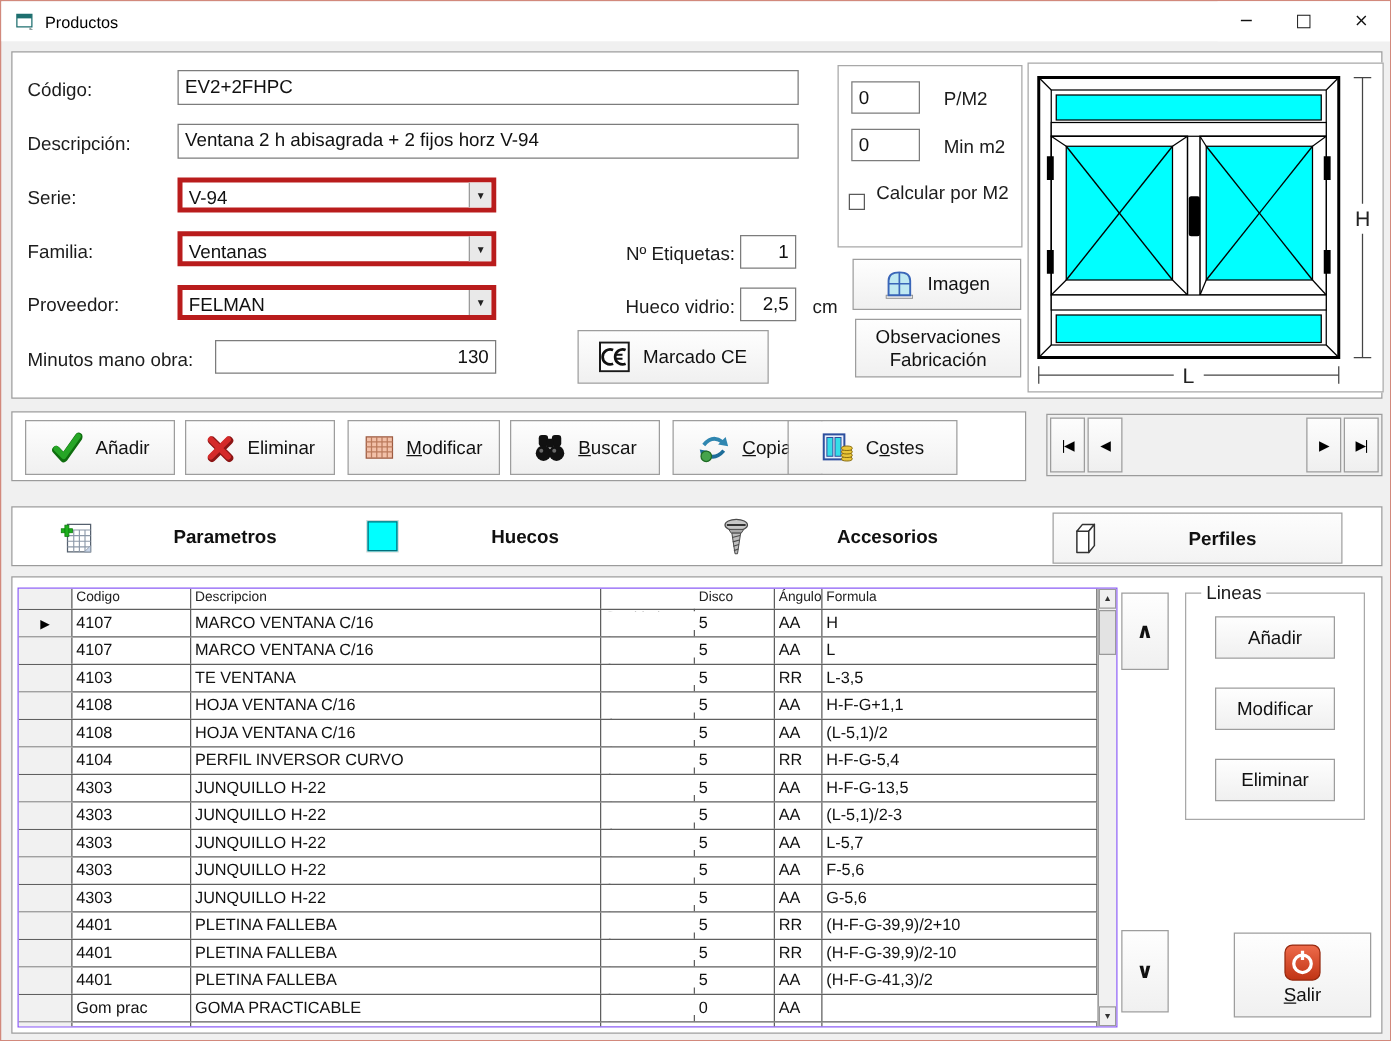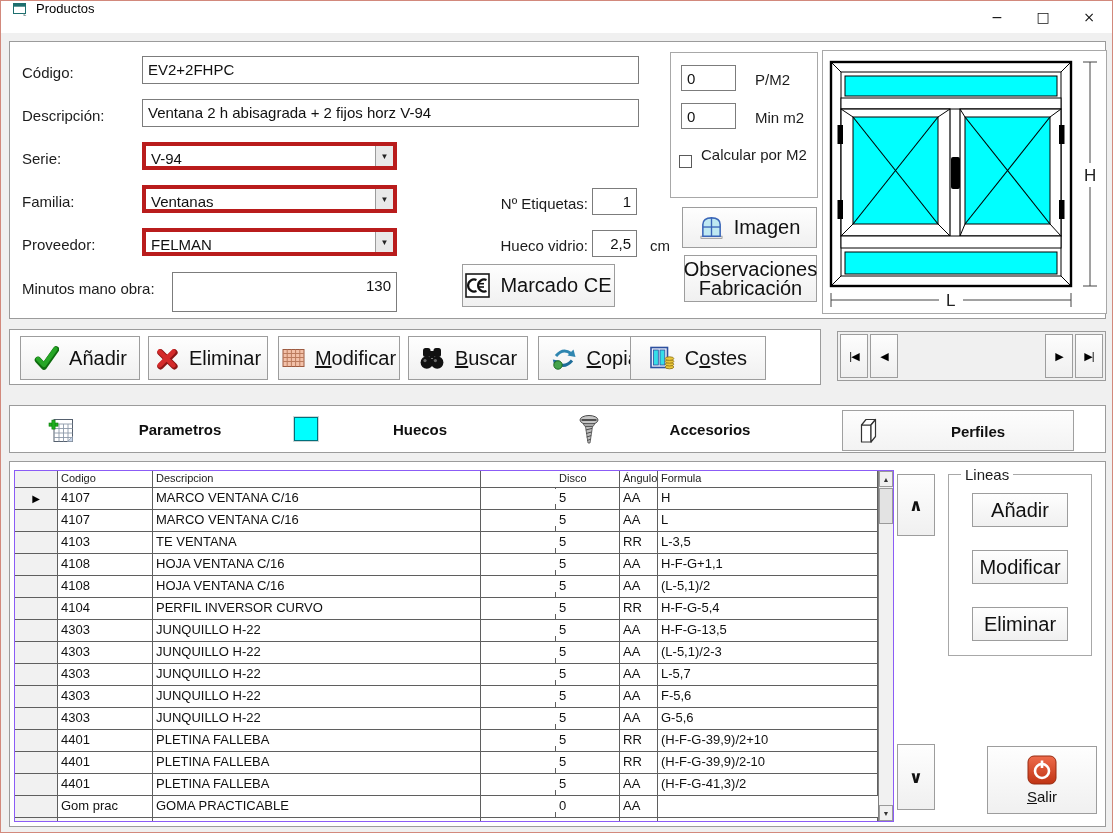--- a/index.html
+++ b/index.html
@@ -3,35 +3,35 @@
 <meta charset="utf-8">
 <style>
   html,body{margin:0;padding:0;background:#555;}
   *{box-sizing:border-box;}
   .window{
     position:relative;width:1113px;height:833px;margin:0 auto;
     background:#f0f0f0;border:1px solid #d2897c;overflow:hidden;
     font-family:"Liberation Sans",sans-serif;color:#111;cursor:default;
   }
   
-  .titlebar{position:absolute;left:0;top:0;width:100%;height:32px;background:#fff;display:flex;}
+  .titlebar{position:absolute;left:0;top:0;width:100%;height:32px;background:#fff;display:flex;align-items:center;}
   .titlebar .app-ic{margin-left:11px;width:16px;height:16px;flex:0 0 auto;}
   .titlebar .ttl{margin-left:8px;font-size:13px;color:#000;}
   .wincontrols{margin-left:auto;display:flex;height:32px;}
   .winbtn{width:46px;height:32px;display:flex;align-items:center;justify-content:center;font-size:14px;color:#111;background:#fff;border:0;font-family:"DejaVu Sans",sans-serif;}
   
   .panel{position:absolute;background:#fff;border:1px solid #9b9b9b;}
   .abs{position:absolute;}
   .flabel{position:absolute;font-size:15px;color:#1c1c1c;white-space:nowrap;}
   .tinput{position:absolute;height:28px;background:#fff;border:1px solid #7c7c7c;font-size:15px;padding:4px 5px;white-space:nowrap;overflow:hidden;}
   .ra{text-align:right;}
   .combo{position:absolute;height:28px;background:#fff;border:4px solid #b91c1c;display:flex;align-items:stretch;}
   .combo-val{flex:1;padding:4px 5px;font-size:15px;white-space:nowrap;overflow:hidden;}
   .combo-btn{width:18px;background:#e9e9e9;border-left:1px solid #9b9b9b;display:flex;align-items:center;justify-content:center;font-size:8px;color:#222;}
-  .btn{position:absolute;background:linear-gradient(#fefefe,#f0f0f0);border:1px solid #9d9d9d;display:flex;align-items:center;justify-content:center;font-size:20px;color:#111;gap:10px;text-align:center;}
+  .btn{position:absolute;background:linear-gradient(#fefefe,#f0f0f0);border:1px solid #9d9d9d;display:flex;align-items:center;justify-content:center;font-size:15px;color:#111;gap:10px;text-align:center;}
   .btn u{text-decoration:underline;}
   .groupbox{position:absolute;border:1px solid #a8a8a8;background:#fff;}
   .legend{position:absolute;top:-9px;left:12px;background:#fff;padding:0 4px;font-size:15px;color:#1c1c1c;}
   .checkbox{position:absolute;width:13px;height:13px;background:#fff;border:1px solid #5a5a5a;}
   .wraplabel{position:absolute;font-size:15px;color:#1c1c1c;line-height:19px;}
   
   .navbar{position:absolute;background:#f0f0f0;border:1px solid #9b9b9b;display:flex;align-items:center;padding:2px;}
   .navbtn{width:28px;height:44px;background:linear-gradient(#fdfdfd,#efefef);border:1px solid #9d9d9d;display:flex;align-items:center;justify-content:center;font-size:11px;letter-spacing:-1px;color:#000;margin-right:2px;}
   .navspacer{flex:1;}
   
@@ -97,21 +97,21 @@
       <span class="combo-btn">▼</span>
     </div>
 
     <span class="flabel" style="left:12px;top:194px">Proveedor:</span>
     <div class="combo" style="left:132px;top:186px;width:255px">
       <span class="combo-val">FELMAN</span>
       <span class="combo-btn">▼</span>
     </div>
 
     <span class="flabel" style="left:12px;top:238px">Minutos mano obra:</span>
-    <div class="tinput ra" style="left:162px;top:230px;width:225px;height:40px">130</div>
+    <div class="tinput ra" style="left:162px;top:230px;width:225px;height:27px">130</div>
 
     <span class="flabel" style="left:440px;top:153px;width:138px;text-align:right">Nº Etiquetas:</span>
     <div class="tinput ra" style="left:582px;top:146px;width:45px;height:27px">1</div>
 
     <span class="flabel" style="left:440px;top:195px;width:138px;text-align:right">Hueco vidrio:</span>
     <div class="tinput ra" style="left:582px;top:188px;width:45px;height:27px">2,5</div>
     <span class="flabel" style="left:640px;top:195px">cm</span>
 
     <div class="btn" style="left:452px;top:222px;width:153px;height:43px">
       <span>

